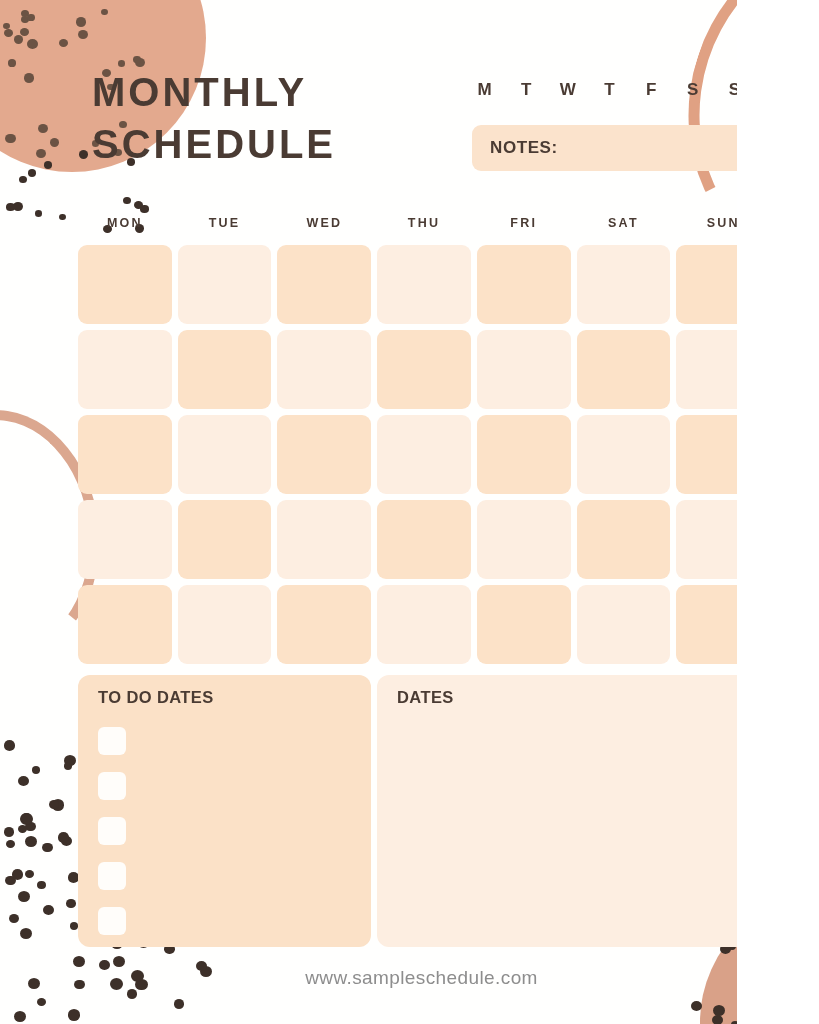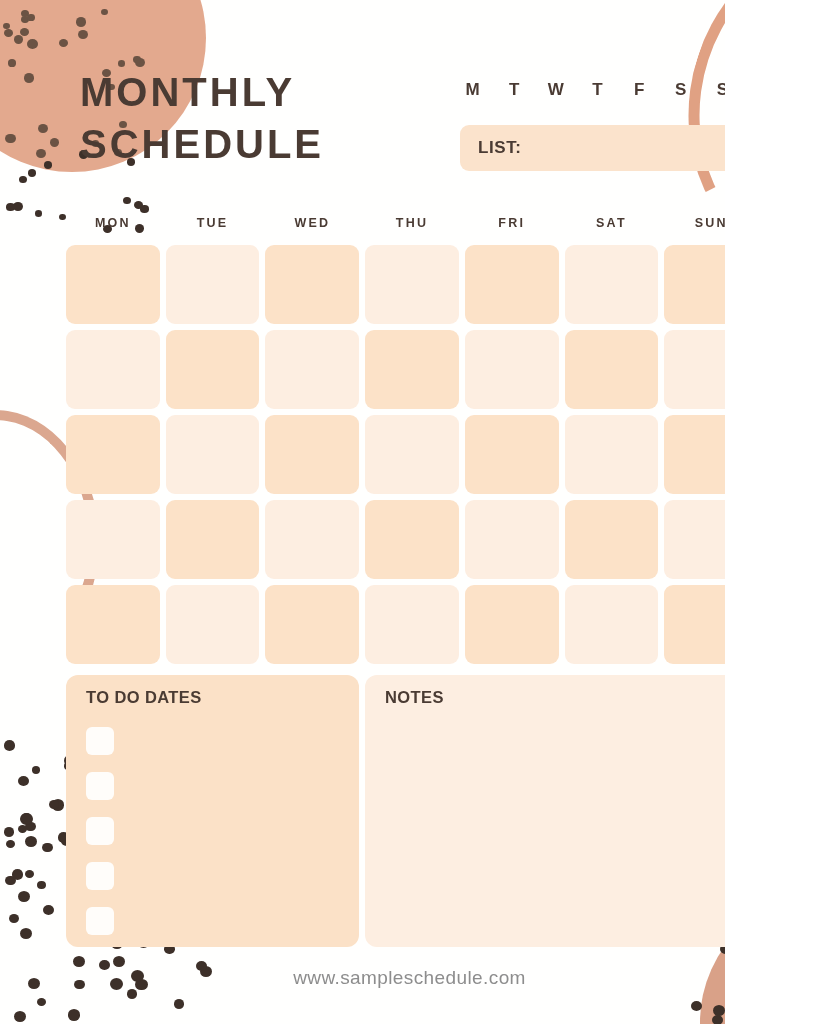--- a/index.html
+++ b/index.html
@@ -10,20 +10,21 @@
   }
   body {
     font-family: "Liberation Sans", sans-serif;
   }
   #page {
     position: relative;
     width: 725px;
     height: 1024px;
     background: #fffffe;
     overflow: hidden;
+    padding-left: 12px;
   }
 
   
   .decor-layer {
     position: absolute;
     inset: 0;
     pointer-events: none;
     z-index: 0;
   }
   .blob-tl {
@@ -421,21 +422,21 @@
         <span>M</span>
         <span>T</span>
         <span>W</span>
         <span>T</span>
         <span>F</span>
         <span>S</span>
         <span>S</span>
       </div>
 
     <div class="dates-field">
-      <span class="dates-label">LIST:</span>
+      <span class="dates-label">NOTES:</span>
     </div>
 
     <div class="dayheader">
         <div>MON</div>
         <div>TUE</div>
         <div>WED</div>
         <div>THU</div>
         <div>FRI</div>
         <div>SAT</div>
         <div>SUN</div>
@@ -484,19 +485,19 @@
       <div class="checkbox-col">
           <div class="checkbox"></div>
           <div class="checkbox"></div>
           <div class="checkbox"></div>
           <div class="checkbox"></div>
           <div class="checkbox"></div>
         </div>
     </div>
 
     <div class="notes-panel">
-      <div class="panel-title">NOTES</div>
+      <div class="panel-title">DATES</div>
     </div>
 
     <div class="footer">www.sampleschedule.com</div>
 
   </div>
 </div>
 
 </body></html>

